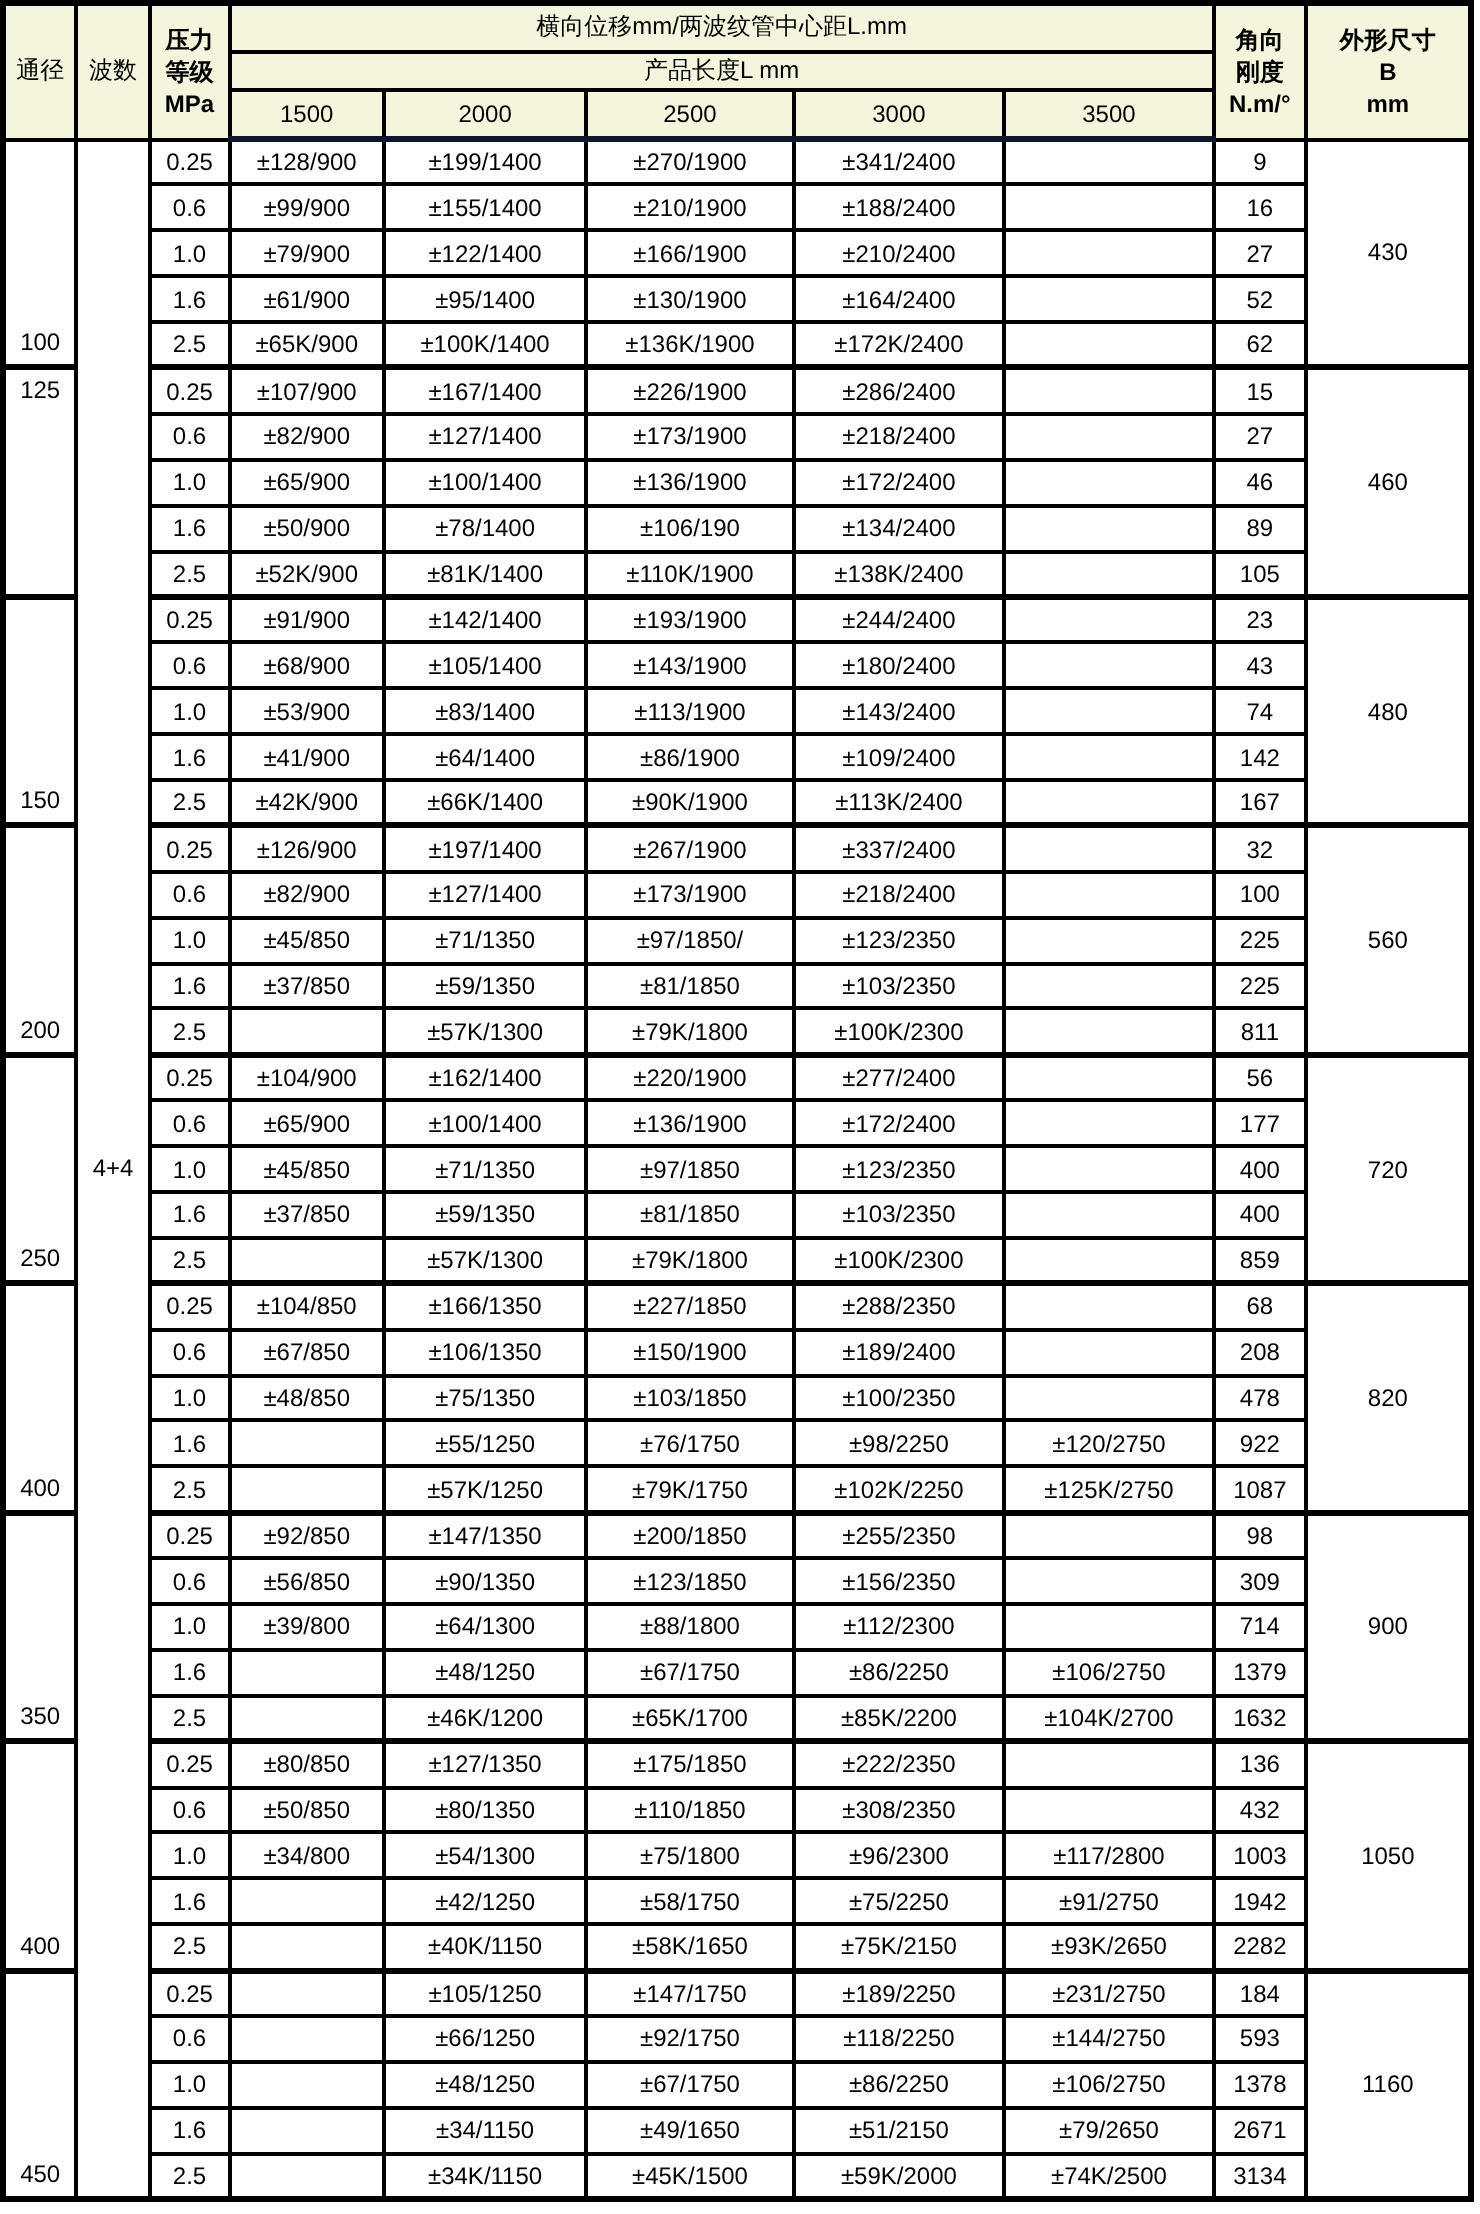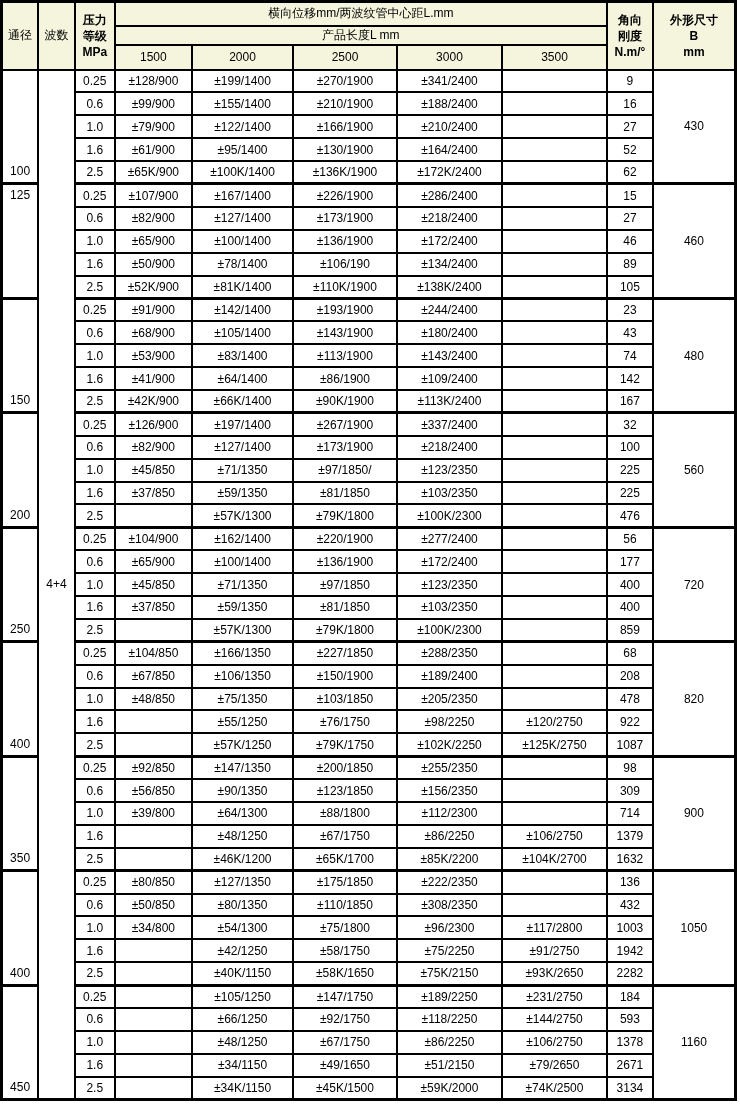--- a/index.html
+++ b/index.html
@@ -29,21 +29,21 @@
     font-size: 12px;
     font-weight: normal;
     color: #000;
     overflow: hidden;
     white-space: nowrap;
   }
   thead th { background: #F5F5DE; }
   thead tr.h1 { height: 24px; }
   thead tr.h2 { height: 18px; }
   thead tr.h3 { height: 25px; }
-  thead tr.h3 th { border-bottom: 1px solid #0f172a; }
+  thead tr.h3 th { border-bottom: 3px solid #0f172a; }
   tbody tr { height: 22.9px; }
   tbody td { background: #ffffff; }
   tr.group-start > td { border-top: 3px solid #000; }
   .multiline span { display: block; line-height: 16px; font-weight: bold; }
   td.diameter-cell.label-bottom { vertical-align: bottom; padding-bottom: 4px; }
   td.diameter-cell.label-top { vertical-align: top; padding-top: 3px; }
   td.dimension-cell { vertical-align: top; padding-top: 4px; }
   td.waves-cell { vertical-align: middle; }
 </style>
 </head>
@@ -276,21 +276,21 @@
           <td class="displacement-cell"></td>
           <td class="stiffness-cell">225</td>
         </tr>
         <tr>
           <td class="pressure-cell">2.5</td>
           <td class="displacement-cell"></td>
           <td class="displacement-cell">±57K/1300</td>
           <td class="displacement-cell">±79K/1800</td>
           <td class="displacement-cell">±100K/2300</td>
           <td class="displacement-cell"></td>
-          <td class="stiffness-cell">476</td>
+          <td class="stiffness-cell">811</td>
         </tr>
         <tr class="group-start">
           <td class="diameter-cell label-bottom" rowspan="5">250</td>
           <td class="pressure-cell">0.25</td>
           <td class="displacement-cell">±104/900</td>
           <td class="displacement-cell">±162/1400</td>
           <td class="displacement-cell">±220/1900</td>
           <td class="displacement-cell">±277/2400</td>
           <td class="displacement-cell"></td>
           <td class="stiffness-cell">56</td>
@@ -350,21 +350,21 @@
           <td class="displacement-cell">±150/1900</td>
           <td class="displacement-cell">±189/2400</td>
           <td class="displacement-cell"></td>
           <td class="stiffness-cell">208</td>
         </tr>
         <tr>
           <td class="pressure-cell">1.0</td>
           <td class="displacement-cell">±48/850</td>
           <td class="displacement-cell">±75/1350</td>
           <td class="displacement-cell">±103/1850</td>
-          <td class="displacement-cell">±205/2350</td>
+          <td class="displacement-cell">±100/2350</td>
           <td class="displacement-cell"></td>
           <td class="stiffness-cell">478</td>
         </tr>
         <tr>
           <td class="pressure-cell">1.6</td>
           <td class="displacement-cell"></td>
           <td class="displacement-cell">±55/1250</td>
           <td class="displacement-cell">±76/1750</td>
           <td class="displacement-cell">±98/2250</td>
           <td class="displacement-cell">±120/2750</td>

